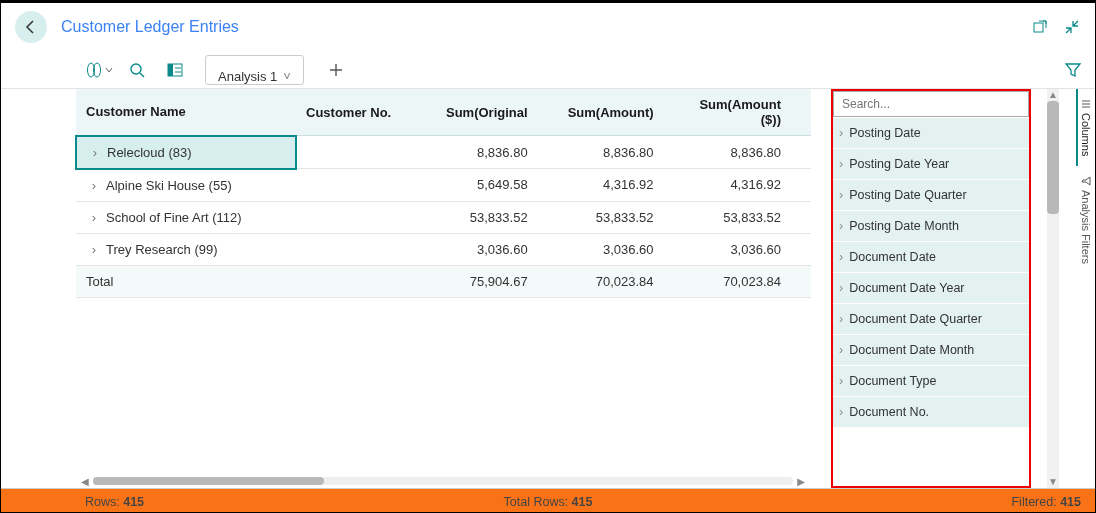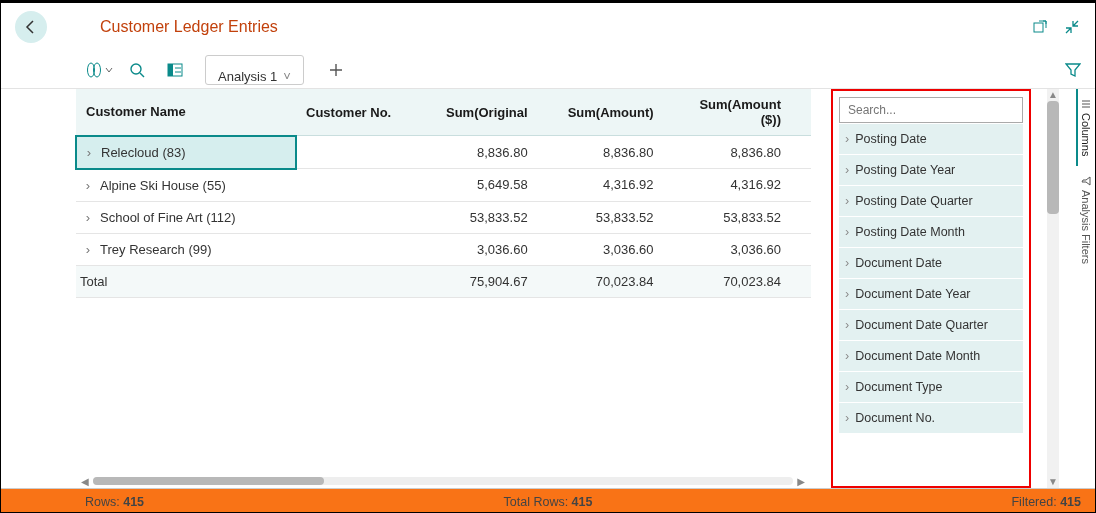--- a/index.html
+++ b/index.html
@@ -1,47 +1,47 @@
 <!DOCTYPE html>
 <html><head>
 <meta charset="utf-8">
 <style>
 * { box-sizing: border-box; margin: 0; padding: 0; }
 body { font-family: "Segoe UI", Arial, sans-serif; font-size: 13px; color: #333; background: #fff; width: 1096px; height: 513px; overflow: hidden; border: 1px solid #000; }
 .top-divider { width: 100%; height: 2px; background: #000; }
 .header { display: flex; align-items: center; height: 48px; padding: 0 14px; }
 .back-btn { width: 32px; height: 32px; border-radius: 50%; background: #d6eeee; display: flex; align-items: center; justify-content: center; margin-right: 14px; cursor: pointer; }
-.page-title { font-size: 16px; color: #c2410c; font-weight: 400; flex: 1; margin-left: 39px; }
+.page-title { font-size: 16px; color: #3b82f6; font-weight: 400; flex: 1; }
 .header-actions { display: flex; gap: 14px; }
 .hdr-icon { width: 18px; height: 18px; color: #008080; cursor: pointer; display: flex; align-items: center; justify-content: center; }
 .toolbar-row { display:flex; align-items:center; height:38px; padding: 0 8px 0 84px; border-bottom:1px solid #e3e3e3; }
 .tl-btn { width:28px; height:28px; display:flex; align-items:center; justify-content:center; color:#008080; margin-right:10px; cursor:pointer; }
 .tab { display:flex; align-items:flex-end; padding:0 12px; height:30px; border:1px solid #ccc; border-radius:3px; background:#fff; margin:0 6px; cursor:pointer; color:#333; }
 .tab span.caret { margin-left:6px; color:#888; }
 .add-tab { width:28px; height:28px; display:flex; align-items:center; justify-content:center; color:#555; font-size:16px; cursor:pointer; margin-left:12px; }
 .toolbar-spacer { flex:1; }
 .content { position:relative; display:flex; height: calc(513px - 2px - 48px - 38px - 26px); gap: 16px; }
 .table-area { flex:1; padding-left:74px; display:flex; flex-direction:column; }
 .table-wrapper { flex:1; overflow:hidden; }
 table { border-collapse:collapse; width:100%; }
 thead th { text-align:left; font-weight:600; padding:8px 10px; background:#edf6f6; border-bottom:1px solid #c9dede; color:#1a1a1a; }
 thead th.num { text-align:right; padding-right:30px; }
-tbody td { padding:8px 4px; border-bottom:1px solid #e5e5e5; }
+tbody td { padding:8px 10px; border-bottom:1px solid #e5e5e5; }
 tbody td.num { text-align:right; padding-right:30px; }
 tbody tr.sel td:first-child { background:#d6eeee; border:2px solid #0a8a8a; }
 .expand { color:#777; display:inline-block; width:16px; text-align:center; margin-right:4px; }
 .customer-col { width:220px; }
 .custno-col { width:140px; }
 tr.total td { background:#f4f9f9; font-weight:400; }
 .hscroll { height:14px; display:flex; align-items:center; padding:0 6px; margin-top: 4px; }
 .hscroll .arrow { color:#888; font-size:10px; }
 .hscroll .track { flex:1; height:8px; background:#eee; border-radius:4px; margin:0 4px; position:relative; }
 .hscroll .thumb { position:absolute; left:0; width:33%; height:100%; background:#b8b8b8; border-radius:4px; }
 
-.side-panel { width:200px; border:2px solid #e00; background:#fff; padding:6px; position:relative; margin-left:4px; }
+.side-panel { width:200px; border:2px solid #e00; background:#fff; position:relative; margin-left:4px; }
 .side-panel input { width:100%; padding:5px 8px; border:1px solid #aaa; font-size:12px; }
 .field-item { display:flex; align-items:center; padding:8px 6px; background:#e3f1f1; margin-top:1px; font-size:12.5px; color:#333; cursor:pointer; }
 .field-item .chev { color:#888; margin-right:6px; }
 
 .vscroll { width:12px; background:#f1f1f1; position:relative; display:flex; flex-direction:column; align-items:center; }
 .vscroll .arrow { color:#888; font-size:10px; line-height:12px; }
 .vscroll .track { flex:1; width:100%; position:relative; }
 .vscroll .thumb { position:absolute; top:0; left:0; right:0; height:30%; background:#b8b8b8; border-radius:4px; }
 
 .side-tabs { width:20px; display:flex; flex-direction:column; align-items:center; }

